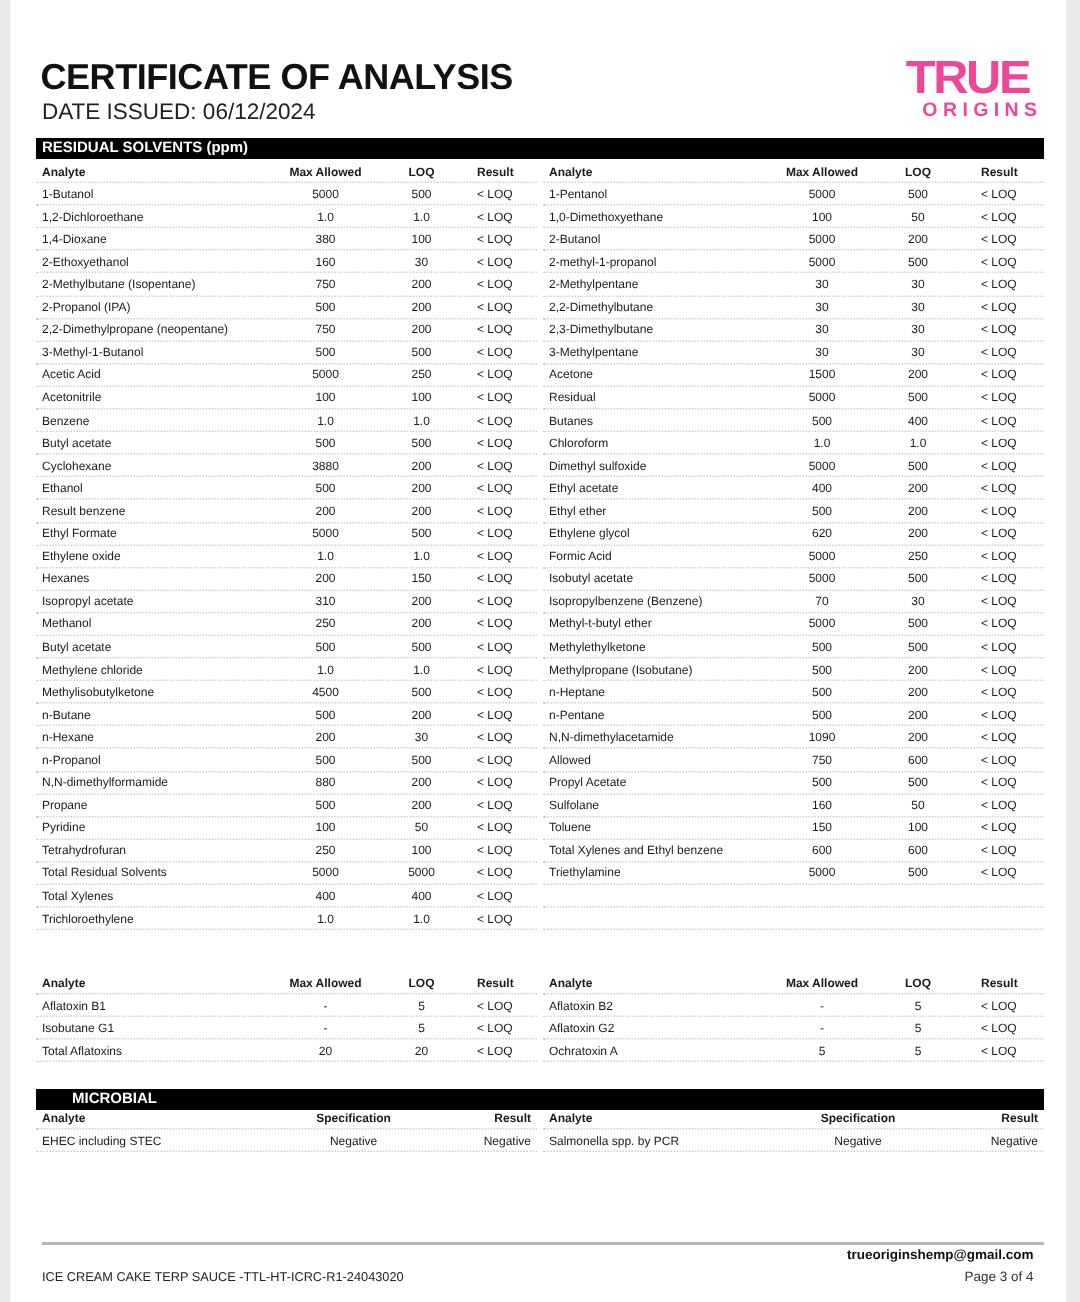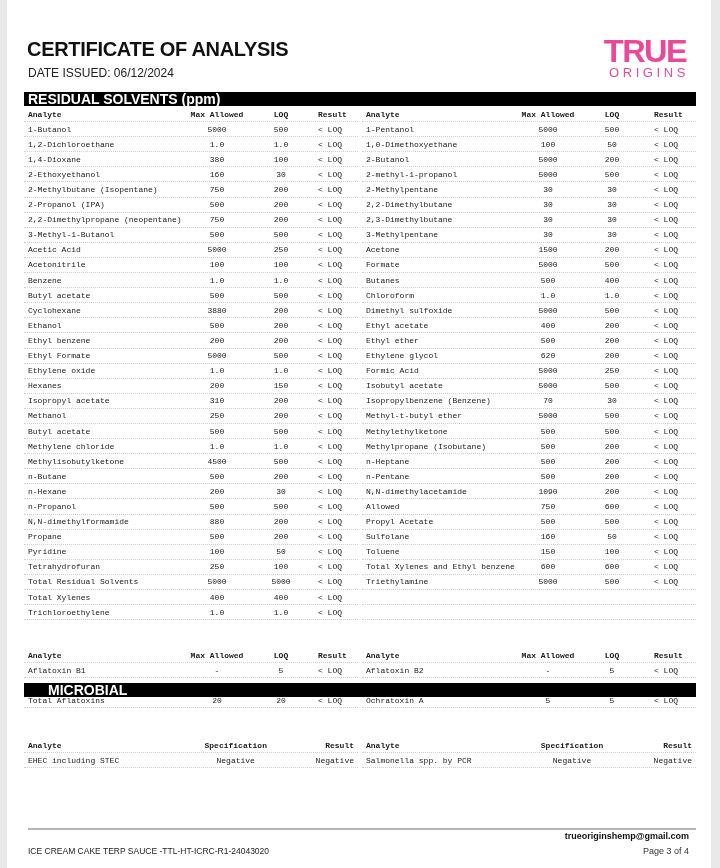--- a/index.html
+++ b/index.html
@@ -6,37 +6,37 @@
     html, body { width: 720px; height: 868px; background: #e9e9e9; overflow: hidden; }
     body { font-family: "Liberation Sans", sans-serif; color: #1a1a1a; }
     .page {
       position: absolute; left: 7px; top: 0; width: 704px; height: 868px;
       background: #ffffff;
     }
 
     
     .title {
       position: absolute; left: 20px; top: 38px;
-      font-size: 20px; font-weight: bold; letter-spacing: -0.3px; color: #111;
+      font-size: 24px; font-weight: bold; letter-spacing: -0.3px; color: #111;
     }
     .date {
-      position: absolute; left: 21px; top: 66px; font-size: 12px; color: #222;
+      position: absolute; left: 21px; top: 66px; font-size: 15px; color: #222;
     }
     .logo { position: absolute; left: 588px; top: 38px; width: 100px; text-align: center; color: #ec4899; }
     .logo-top { font-size: 31px; font-weight: bold; line-height: 28px; letter-spacing: -1.5px; transform: scaleX(1.05); }
-    .logo-bot { font-size: 13px; font-weight: normal; letter-spacing: 3.6px; line-height: 14px; margin-left: 8px; }
+    .logo-bot { font-size: 13px; font-weight: bold; letter-spacing: 3.6px; line-height: 14px; margin-left: 8px; text-align: right; }
 
     
     .band {
       position: absolute; left: 17px; width: 672px; height: 14px;
-      background: #000; color: #fff; font-size: 14px; font-weight: bold;
+      background: #000; color: #fff; font-size: 10px; font-weight: bold;
       line-height: 14px; padding-left: 4px;
     }
 
-    .half { position: absolute; font-family: Liberation Mono, monospace; }
+    .half { position: absolute; }
     .row { display: flex; height: 15.1px; align-items: center; font-size: 8px; border-bottom: 1px dotted #cfcfcf; }
     .row.head { font-weight: bold; border-bottom: 1px dotted #cfcfcf; }
     .row span { display: block; white-space: nowrap; }
     .c-an { width: 158px; padding-left: 4px; }
     .c-max { width: 70px; text-align: center; }
     .c-loq { width: 58px; text-align: center; }
     .c-res { width: 48px; text-align: left; padding-left: 8px; }
 
     .r-an { width: 150px; padding-left: 4px; }
     .r-max { width: 72px; text-align: center; }
@@ -153,21 +153,21 @@
         <span class="c-loq">200</span>
         <span class="c-res">&lt; LOQ</span>
       </div>
       <div class="row">
         <span class="c-an">Ethanol</span>
         <span class="c-max">500</span>
         <span class="c-loq">200</span>
         <span class="c-res">&lt; LOQ</span>
       </div>
       <div class="row">
-        <span class="c-an">Ethyl benzene</span>
+        <span class="c-an">Result benzene</span>
         <span class="c-max">200</span>
         <span class="c-loq">200</span>
         <span class="c-res">&lt; LOQ</span>
       </div>
       <div class="row">
         <span class="c-an">Ethyl Formate</span>
         <span class="c-max">5000</span>
         <span class="c-loq">500</span>
         <span class="c-res">&lt; LOQ</span>
       </div>
@@ -329,21 +329,21 @@
         <span class="r-loq">30</span>
         <span class="r-res">&lt; LOQ</span>
       </div>
       <div class="row">
         <span class="r-an">Acetone</span>
         <span class="r-max">1500</span>
         <span class="r-loq">200</span>
         <span class="r-res">&lt; LOQ</span>
       </div>
       <div class="row">
-        <span class="r-an">Formate</span>
+        <span class="r-an">Residual</span>
         <span class="r-max">5000</span>
         <span class="r-loq">500</span>
         <span class="r-res">&lt; LOQ</span>
       </div>
       <div class="row">
         <span class="r-an">Butanes</span>
         <span class="r-max">500</span>
         <span class="r-loq">400</span>
         <span class="r-res">&lt; LOQ</span>
       </div>
@@ -527,21 +527,21 @@
         <span class="r-res">&lt; LOQ</span>
       </div>
       <div class="row">
         <span class="r-an">Ochratoxin A</span>
         <span class="r-max">5</span>
         <span class="r-loq">5</span>
         <span class="r-res">&lt; LOQ</span>
       </div>
     </div>
 
-  <div class="band" style="top:683px;padding-left:24px;">MICROBIAL</div>
+  <div class="band" style="top:726px;padding-left:24px;">MICROBIAL</div>
   <div class="half" id="mi-left" style="left:17px; top:738px; width:334px;">
       <div class="row head">
         <span class="m-an">Analyte</span>
         <span class="m-spec">Specification</span>
         <span class="m-res">Result</span>
       </div>
       <div class="row">
         <span class="m-an">EHEC including STEC</span>
         <span class="m-spec">Negative</span>
         <span class="m-res">Negative</span>

